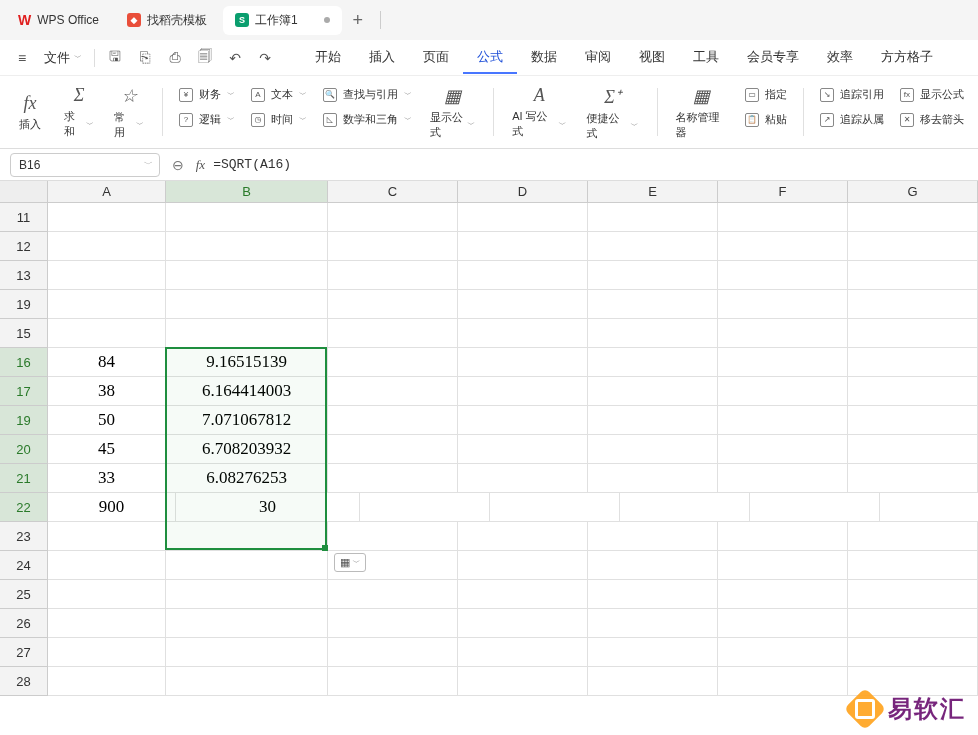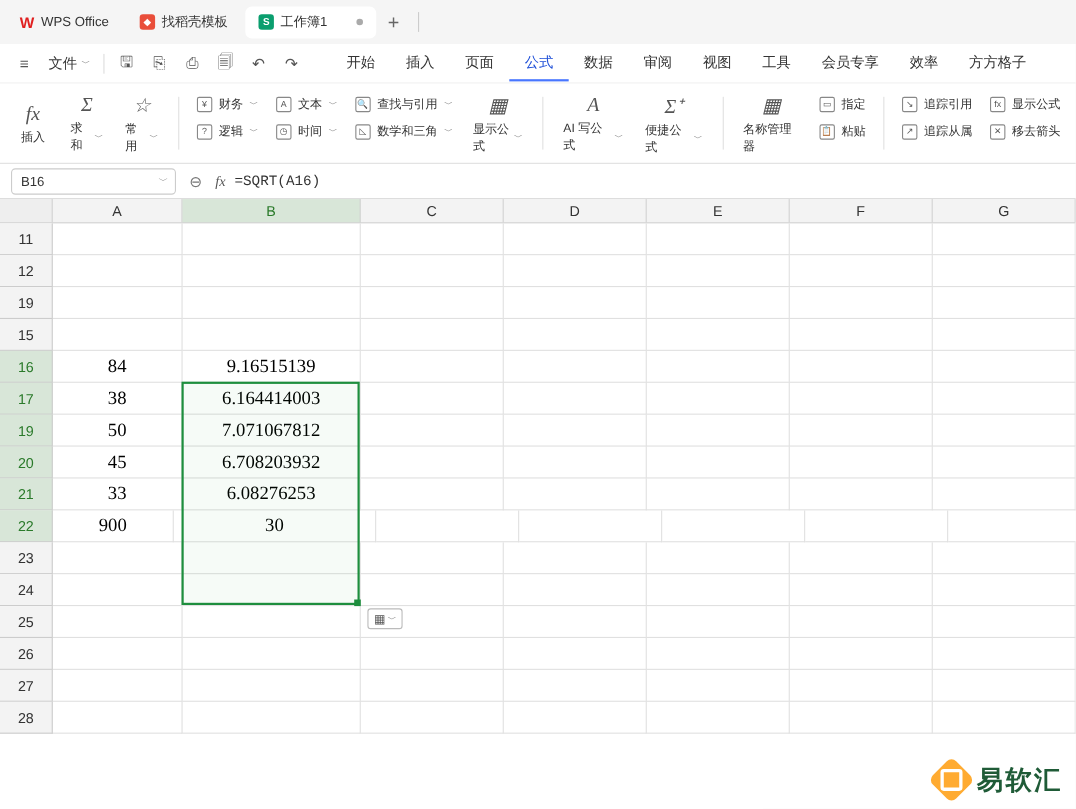--- a/index.html
+++ b/index.html
@@ -59,21 +59,21 @@
 
 
 .selection { position: absolute; border: 2px solid #1e8e3e; pointer-events: none; background: rgba(30,142,62,0.04); }
 .fill-handle { position: absolute; width: 6px; height: 6px; background: #1e8e3e; bottom: -3px; right: -3px; }
 .paste-badge { position: absolute; display: flex; align-items: center; gap: 2px; border: 1px solid #bbb; background: #fff; border-radius: 3px; padding: 2px 5px; font-size: 11px; color: #555; cursor: pointer; }
 
 
 .watermark { position: absolute; right: 12px; bottom: 10px; display: flex; align-items: center; gap: 8px; opacity: 0.95; }
 .watermark .wicon { width: 30px; height: 30px; background: #ffa726; border-radius: 6px; transform: rotate(45deg); display: flex; align-items: center; justify-content: center; }
 .watermark .wicon::after { content: ""; width: 14px; height: 14px; border: 3px solid #fff; border-radius: 3px; transform: rotate(-45deg); }
-.watermark .wtext { font-size: 24px; font-weight: bold; color: #14532d; letter-spacing: 2px; }
+.watermark .wtext { font-size: 24px; font-weight: bold; color: #701a75; letter-spacing: 2px; }
 </style>
 </head>
 <body>
 
 <div class="titlebar">
   <div class="app-tab">
     <span class="wps-logo">W</span>
     <span>WPS Office</span>
   </div>
   <div class="app-tab">
@@ -283,20 +283,30 @@
         <div class="row-h">12</div>
         <div class="cell" style="width: 118px;"></div>
         <div class="cell" style="width: 162px;"></div>
         <div class="cell" style="width: 130px;"></div>
         <div class="cell" style="width: 130px;"></div>
         <div class="cell" style="width: 130px;"></div>
         <div class="cell" style="width: 130px;"></div>
         <div class="cell" style="width: 130px;"></div>
       </div>
       <div class="row">
+        <div class="row-h">13</div>
+        <div class="cell" style="width: 118px;"></div>
+        <div class="cell" style="width: 162px;"></div>
+        <div class="cell" style="width: 130px;"></div>
+        <div class="cell" style="width: 130px;"></div>
+        <div class="cell" style="width: 130px;"></div>
+        <div class="cell" style="width: 130px;"></div>
+        <div class="cell" style="width: 130px;"></div>
+      </div>
+      <div class="row">
         <div class="row-h">19</div>
         <div class="cell" style="width: 118px;"></div>
         <div class="cell" style="width: 162px;"></div>
         <div class="cell" style="width: 130px;"></div>
         <div class="cell" style="width: 130px;"></div>
         <div class="cell" style="width: 130px;"></div>
         <div class="cell" style="width: 130px;"></div>
         <div class="cell" style="width: 130px;"></div>
       </div>
       <div class="row">
@@ -354,21 +364,21 @@
         <div class="cell" style="width: 118px;">33</div>
         <div class="cell" style="width: 162px;">6.08276253</div>
         <div class="cell" style="width: 130px;"></div>
         <div class="cell" style="width: 130px;"></div>
         <div class="cell" style="width: 130px;"></div>
         <div class="cell" style="width: 130px;"></div>
         <div class="cell" style="width: 130px;"></div>
       </div>
       <div class="row">
         <div class="row-h sel">22</div>
-        <div class="cell" style="width: 110px;">900</div>
+        <div class="cell" style="width: 128px;">900</div>
         <div class="cell" style="width: 184px;">30</div>
         <div class="cell" style="width: 130px;"></div>
         <div class="cell" style="width: 130px;"></div>
         <div class="cell" style="width: 130px;"></div>
         <div class="cell" style="width: 130px;"></div>
         <div class="cell" style="width: 130px;"></div>
       </div>
       <div class="row">
         <div class="row-h">23</div>
         <div class="cell" style="width: 118px;"></div>

